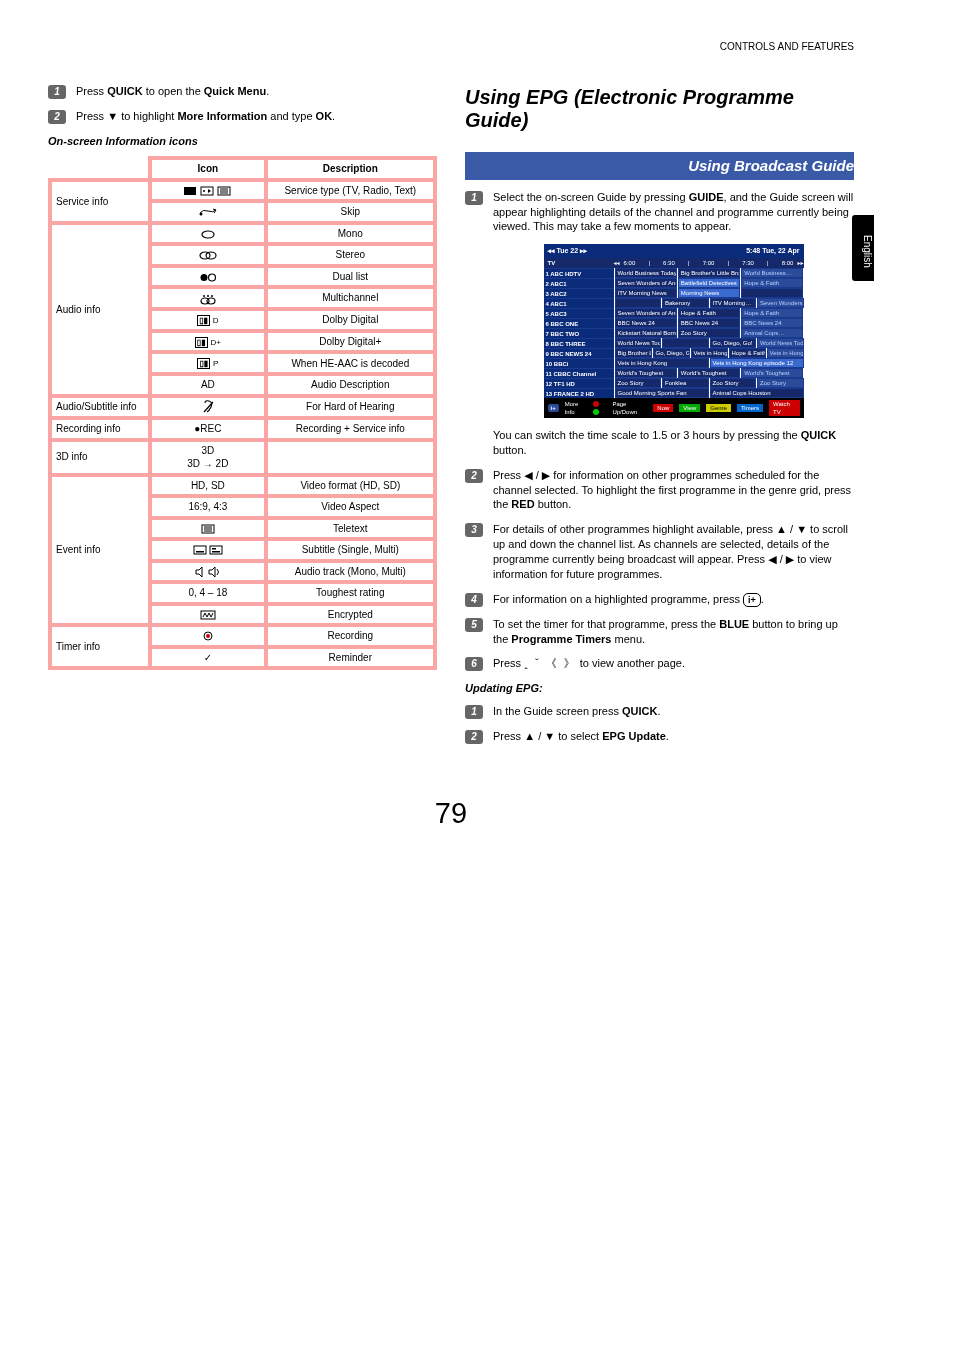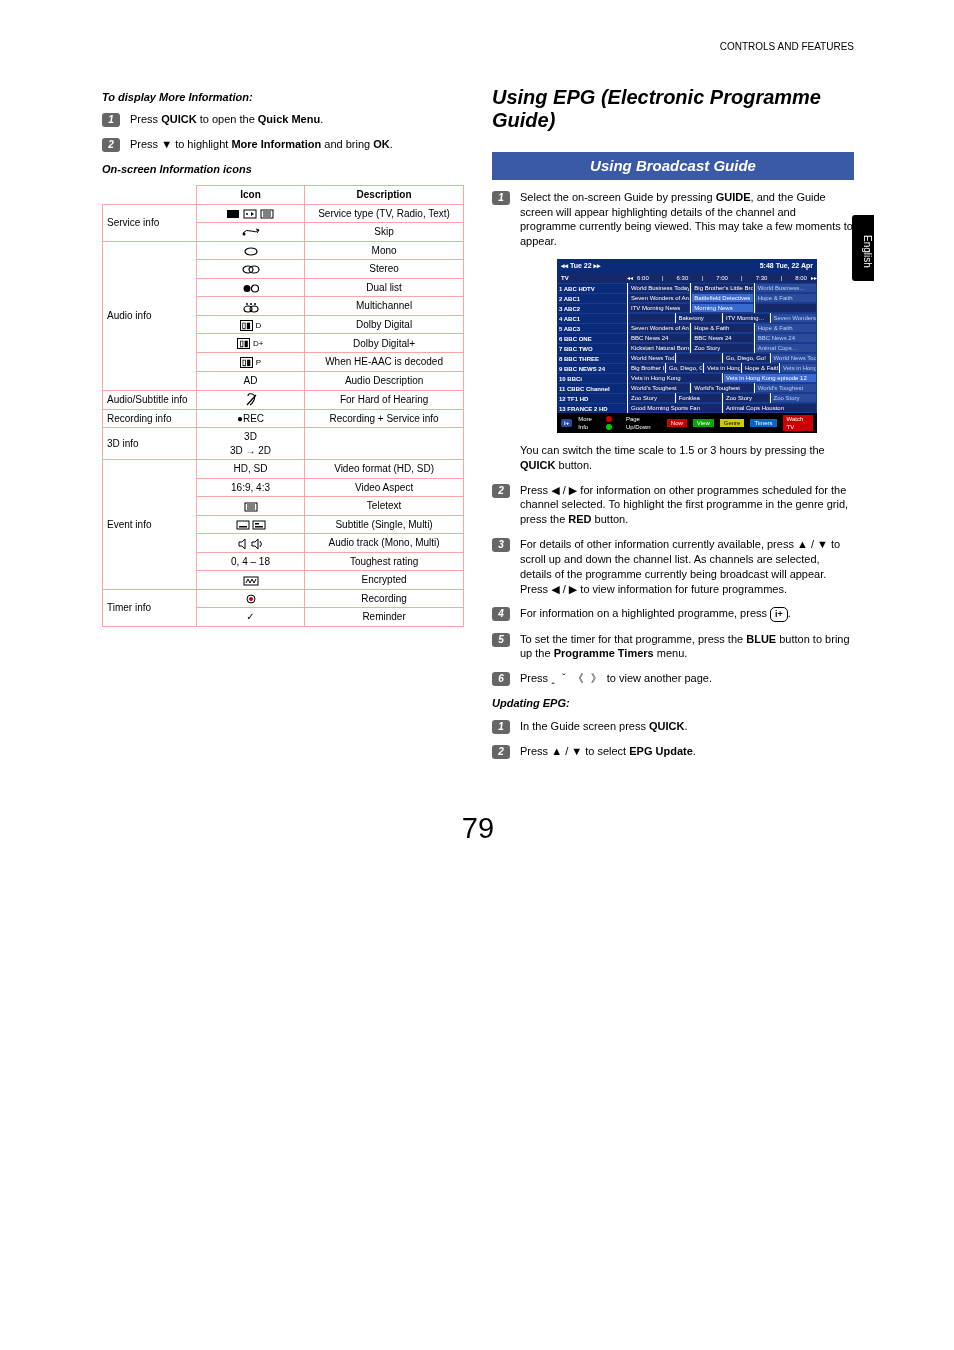--- a/index.html
+++ b/index.html
@@ -5,21 +5,21 @@
   body {
     margin: 0;
     font-family: Arial, Helvetica, sans-serif;
     background: #fff;
     color: #000;
     width: 954px;
     font-size: 11px;
     line-height: 1.35;
   }
   .page {
-    padding: 40px 100px 40px 102px;
+    padding: 40px 100px 40px 48px;
     position: relative;
   }
   .thumb-tab {
     position: absolute;
     right: 80px;
     top: 215px;
     width: 22px;
     height: 60px;
     background: #000;
     color: #fff;
@@ -49,21 +49,21 @@
     margin: 2px 0 20px 0;
     line-height: 1.15;
   }
   .sub-italic {
     font-style: italic;
     font-weight: bold;
     font-size: 11px;
     margin: 6px 0 8px 0;
   }
   .blue-bar {
-    text-align: center;
+    text-align: right;
     color: #fff;
     background: #3a5aa8;
     font-size: 15px;
     font-style: italic;
     font-weight: bold;
     padding: 4px 0;
     margin: 14px 0 10px 0;
   }
   .step {
     display: flex;
@@ -84,21 +84,21 @@
     font-style: italic;
   }
   .step-body { flex: 1; }
   table.info {
     border-collapse: collapse;
     width: 100%;
     margin-top: 6px;
     font-size: 10px;
   }
   table.info td, table.info th {
-    border: 1px solid #fca5a5;
+    border: 4px solid #fca5a5;
     padding: 2px 4px;
     text-align: center;
     vertical-align: middle;
   }
   table.info th { font-weight: bold; }
   table.info td.left { text-align: left; }
   .epg-img {
     margin: 10px auto 10px auto;
     width: 260px;
   }
@@ -171,33 +171,32 @@
 </head>
 <body>
 
 <div class="page">
   <div class="thumb-tab">English</div>
   <div class="header-text">CONTROLS AND FEATURES</div>
 
   <div class="cols">
 
     <div class="col">
-      <div class="sub-italic">To display More Information:</div>
 
       <div class="step">
         <div class="step-num">1</div>
         <div class="step-body">
           <span>Press </span><b>QUICK</b><span> to open the </span><b>Quick Menu</b><span>.</span>
         </div>
       </div>
 
       <div class="step">
         <div class="step-num">2</div>
         <div class="step-body">
-          <span>Press </span><span class="glyph">▼</span><span> to highlight </span><b>More Information</b><span> and bring </span><b>OK</b><span>.</span>
+          <span>Press </span><span class="glyph">▼</span><span> to highlight </span><b>More Information</b><span> and type </span><b>OK</b><span>.</span>
         </div>
       </div>
 
       <div class="sub-italic" style="margin-top:8px">On-screen Information icons</div>
 
       <table class="info">
         <tbody>
             <tr>
           <th style="width:26%;border-left:none;border-top:none;background:#fff"></th>
           <th style="width:30%">Icon</th>
@@ -487,21 +486,21 @@
       <div class="step">
         <div class="step-num">2</div>
         <div class="step-body">
           <span>Press </span><span class="glyph">◀ / ▶</span><span> for information on other programmes scheduled for the channel selected. To highlight the first programme in the genre grid, press the </span><b>RED</b><span> button.</span>
         </div>
       </div>
 
       <div class="step">
         <div class="step-num">3</div>
         <div class="step-body">
-          <span>For details of other information currently available, press </span><span class="glyph">▲ / ▼</span><span> to scroll up and down the channel list. As channels are selected, details of the programme currently being broadcast will appear. Press </span><span class="glyph">◀ / ▶</span><span> to view information for future programmes.</span>
+          <span>For details of other programmes highlight available, press </span><span class="glyph">▲ / ▼</span><span> to scroll up and down the channel list. As channels are selected, details of the programme currently being broadcast will appear. Press </span><span class="glyph">◀ / ▶</span><span> to view information for future programmes.</span>
         </div>
       </div>
 
       <div class="step">
         <div class="step-num">4</div>
         <div class="step-body">
           <span>For information on a highlighted programme, press </span><span class="info-plus">i+</span><span>.</span>
         </div>
       </div>
 

